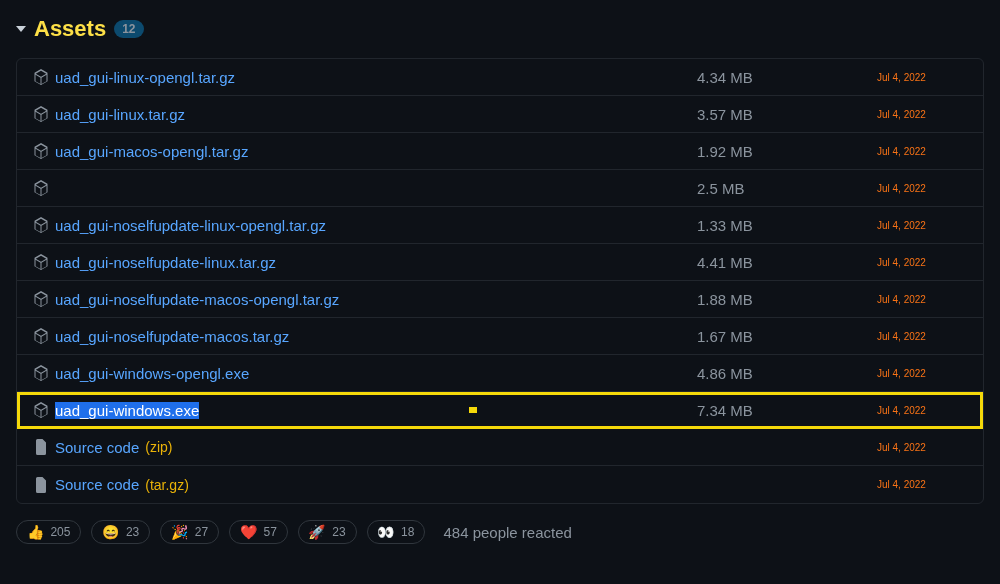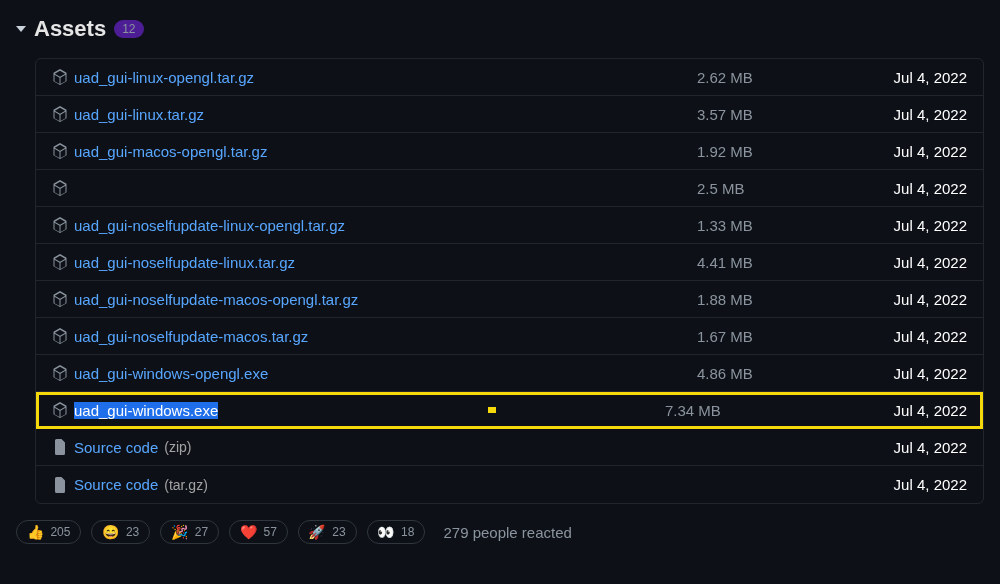--- a/index.html
+++ b/index.html
@@ -22,34 +22,33 @@
   }
   .caret {
     width: 0; height: 0;
     border-left: 5px solid transparent;
     border-right: 5px solid transparent;
     border-top: 6px solid #c9d1d9;
   }
   .assets-title {
     font-size: 22px;
     font-weight: 600;
-    color: #e5e5e5;
+    color: #fde047;
   }
   .count-badge {
-    background: #4c1d95;
+    background: #0c4a6e;
     color: #8b949e;
     font-size: 12px;
     padding: 2px 8px;
     border-radius: 20px;
-    font-weight: 400;
+    font-weight: 700;
   }
   .assets-list {
     border: 1px solid #21262d;
     border-radius: 6px;
-    margin-left: 19px;
   }
   .asset-row {
     display: flex;
     align-items: center;
     padding: 8px 16px;
     border-bottom: 1px solid #21262d;
     min-height: 37px;
     position: relative;
   }
   .asset-row:last-child { border-bottom: none; }
@@ -64,37 +63,36 @@
     flex-shrink: 0;
     color: #8b949e;
     display: flex;
     align-items: center;
   }
   .asset-link {
     color: #58a6ff;
     text-decoration: none;
     font-size: 15px;
   }
-  .asset-ext { color: #a3a3a3; }
+  .asset-ext { color: #eab308; }
   .asset-size {
     width: 180px;
     color: #8b949e;
     font-size: 15px;
     text-align: left;
   }
   .asset-date {
     width: 90px;
-    color: #ffffff;
-    font-size: 15px;
-    text-align: right;
+    color: #f97316;
+    font-size: 10px;
+    text-align: left;
   }
   .highlighted {
     outline: 3px solid #f5d90a;
     outline-offset: -3px;
-    gap: 32px;
   }
   .highlighted .asset-link {
     background: #1f6feb;
     color: #fff;
   }
   .yellow-cursor {
     position: absolute;
     left: 452px;
     width: 8px;
     height: 6px;
@@ -139,21 +137,21 @@
   <div class="assets-list" id="assets-list">
       <div class="asset-row">
         <div class="asset-name-cell">
           <span class="asset-icon">
             <svg width="16" height="16" viewBox="0 0 16 16" fill="currentColor">
               <path d="M8 0l6.5 3.75v8.5L8 16l-6.5-3.75v-8.5L8 0zm0 1.732L2.75 4.76 8 7.79l5.25-3.03L8 1.732zM2.5 5.87v6.26L7.5 15V8.74L2.5 5.87zm6 9.13l5-2.87V5.87L8.5 8.74V15z"></path>
             </svg>
           </span>
           <a class="asset-link" href="#">uad_gui-linux-opengl.tar.gz</a>
         </div>
-        <div class="asset-size">2.62 MB</div>
+        <div class="asset-size">4.34 MB</div>
         <div class="asset-date">Jul 4, 2022</div>
       </div>
       <div class="asset-row">
         <div class="asset-name-cell">
           <span class="asset-icon">
             <svg width="16" height="16" viewBox="0 0 16 16" fill="currentColor">
               <path d="M8 0l6.5 3.75v8.5L8 16l-6.5-3.75v-8.5L8 0zm0 1.732L2.75 4.76 8 7.79l5.25-3.03L8 1.732zM2.5 5.87v6.26L7.5 15V8.74L2.5 5.87zm6 9.13l5-2.87V5.87L8.5 8.74V15z"></path>
             </svg>
           </span>
           <a class="asset-link" href="#">uad_gui-linux.tar.gz</a>
@@ -303,15 +301,15 @@
         <span>57</span>
       </div>
       <div class="reaction-pill">
         <span class="reaction-emoji">🚀</span>
         <span>23</span>
       </div>
       <div class="reaction-pill">
         <span class="reaction-emoji">👀</span>
         <span>18</span>
       </div>
-      <span class="reacted-text">279 people reacted</span>
+      <span class="reacted-text">484 people reacted</span>
     </div>
 </div>
 
 </body></html>

